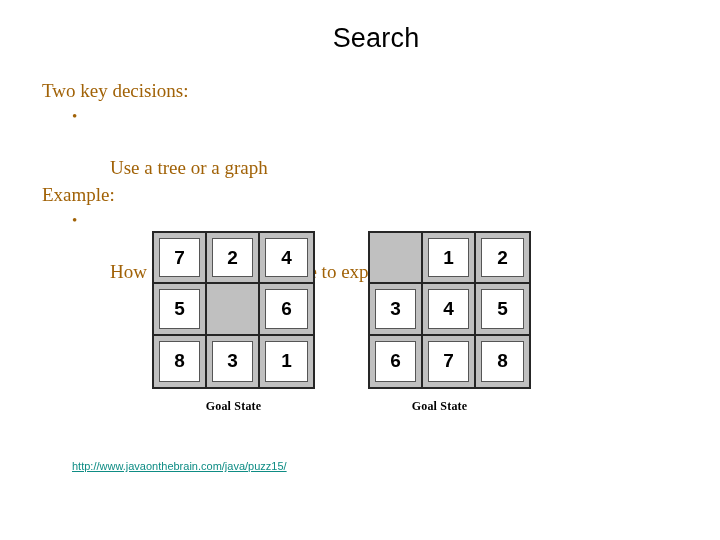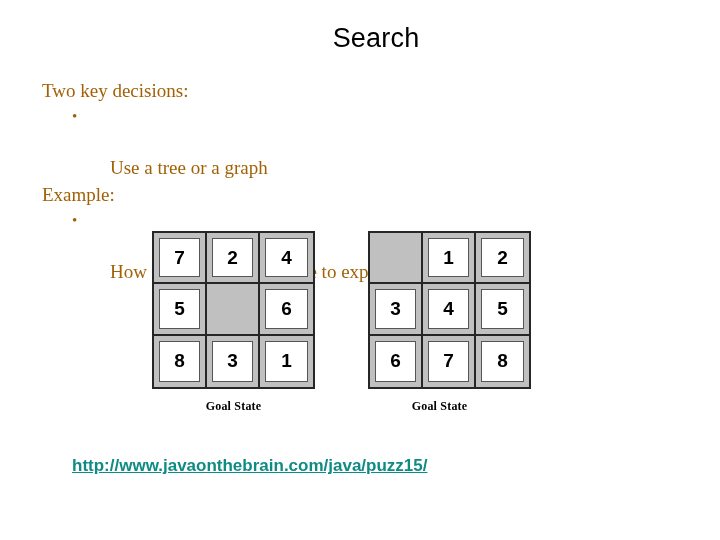--- a/index.html
+++ b/index.html
@@ -153,22 +153,22 @@
   #caption-goal  { left: 358px; }
 
   
   .link-row {
     position: absolute;
     left: 72px;
     top: 456px;
   }
   .url-link {
     font-family: "Liberation Sans", "DejaVu Sans", sans-serif;
-    font-size: 17px;
-    font-weight: bold;
+    font-size: 11px;
+    font-weight: normal;
     color: #0e8c84;
     text-decoration: underline;
     white-space: pre;
     cursor: pointer;
   }
 </style>
 </head>
 <body>
 
 <div class="slide">

